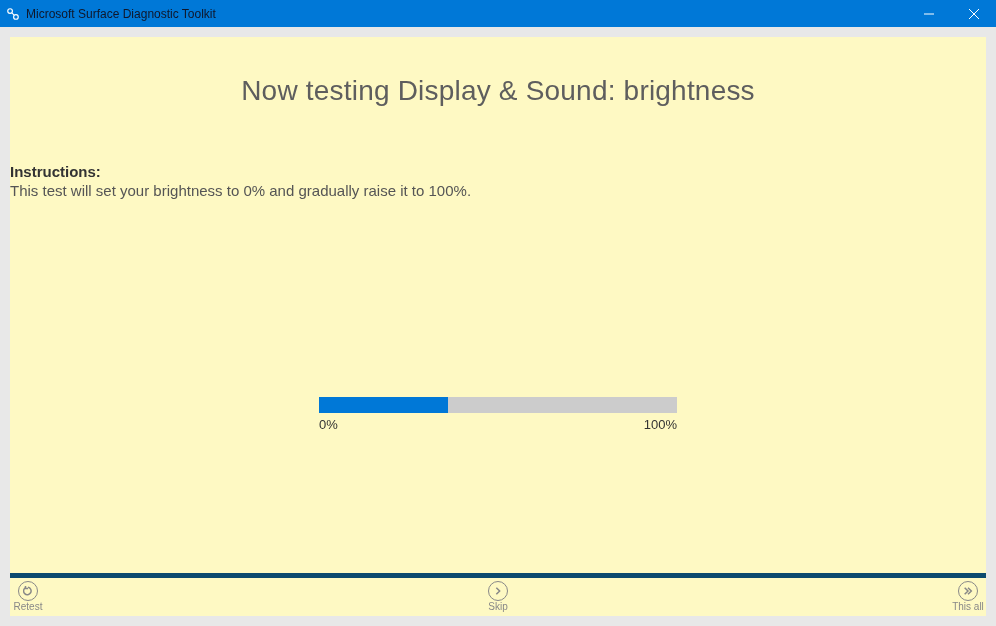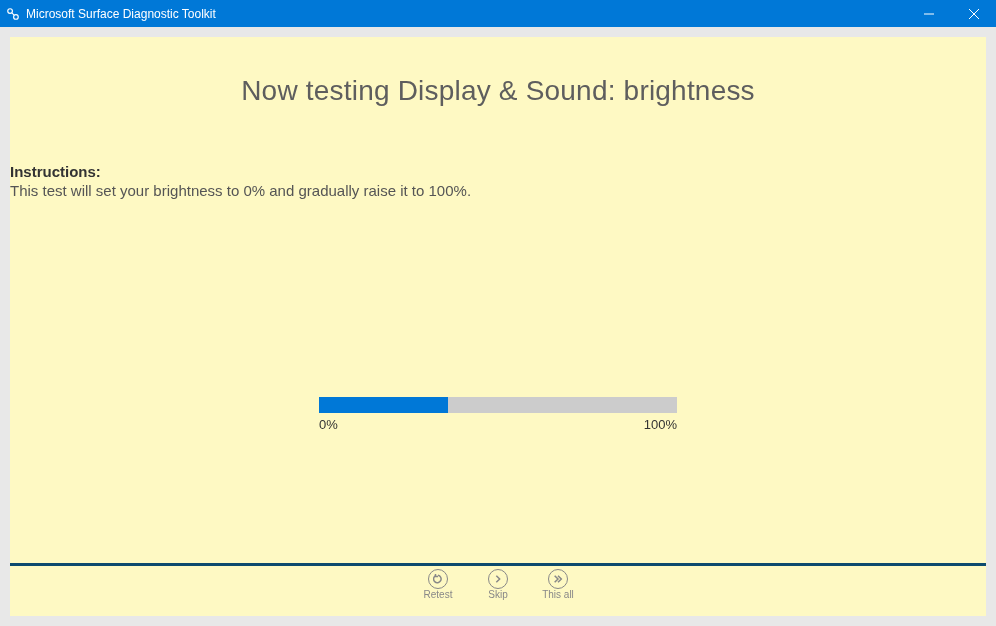--- a/index.html
+++ b/index.html
@@ -10,21 +10,21 @@
       height: 626px;
       overflow: hidden;
       display: flex;
       flex-direction: column;
     }
     .titlebar {
       background: #0078d7;
       height: 27px;
       display: flex;
       align-items: center;
-      color: #ffffff;
+      color: #0f172a;
       font-size: 12px;
       flex-shrink: 0;
     }
     .titlebar-icon {
       width: 26px;
       display: flex;
       align-items: center;
       justify-content: center;
     }
     .titlebar-icon svg { width: 14px; height: 14px; }
@@ -91,25 +91,25 @@
     .progress-labels {
       width: 358px;
       display: flex;
       justify-content: space-between;
       font-size: 13px;
       color: #333;
       margin-top: 4px;
     }
     .gap { flex: 1; }
     .bottom-bar {
-      border-top: 3px solid #0c4a6e;
-      display: flex;
-      justify-content: center;
+      border-top: 5px solid #0c4a6e;
+      display: flex;
+      justify-content: space-between;
       gap: 24px;
-      padding: 3px 0 16px 0;
+      padding: 3px 0 4px 0;
     }
     .bottom-btn {
       display: flex;
       flex-direction: column;
       align-items: center;
       cursor: pointer;
       color: #888;
       font-size: 10px;
       gap: 0px;
       min-width: 36px;

